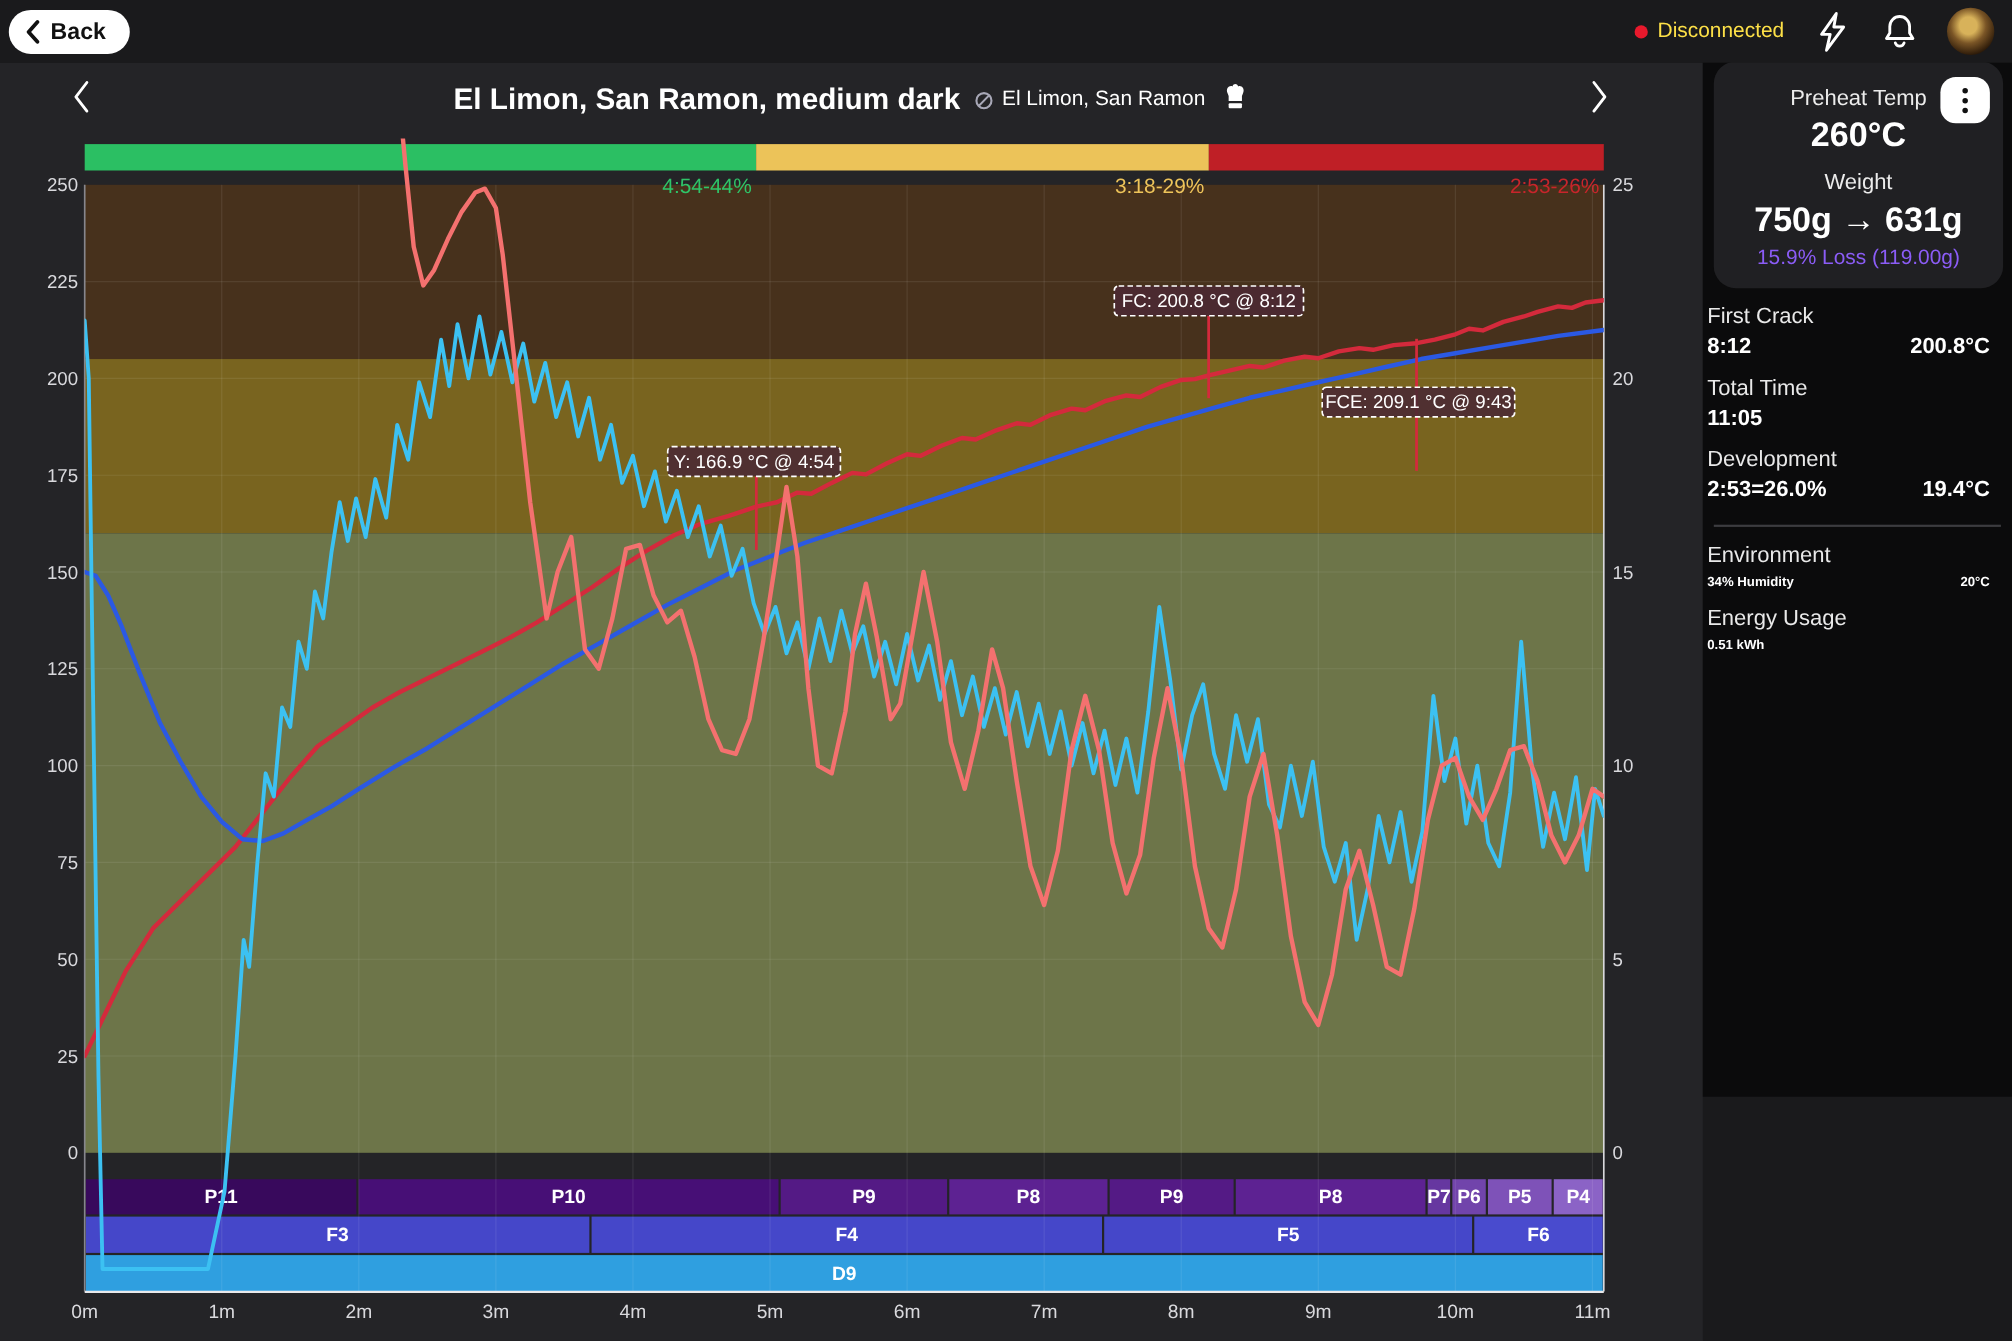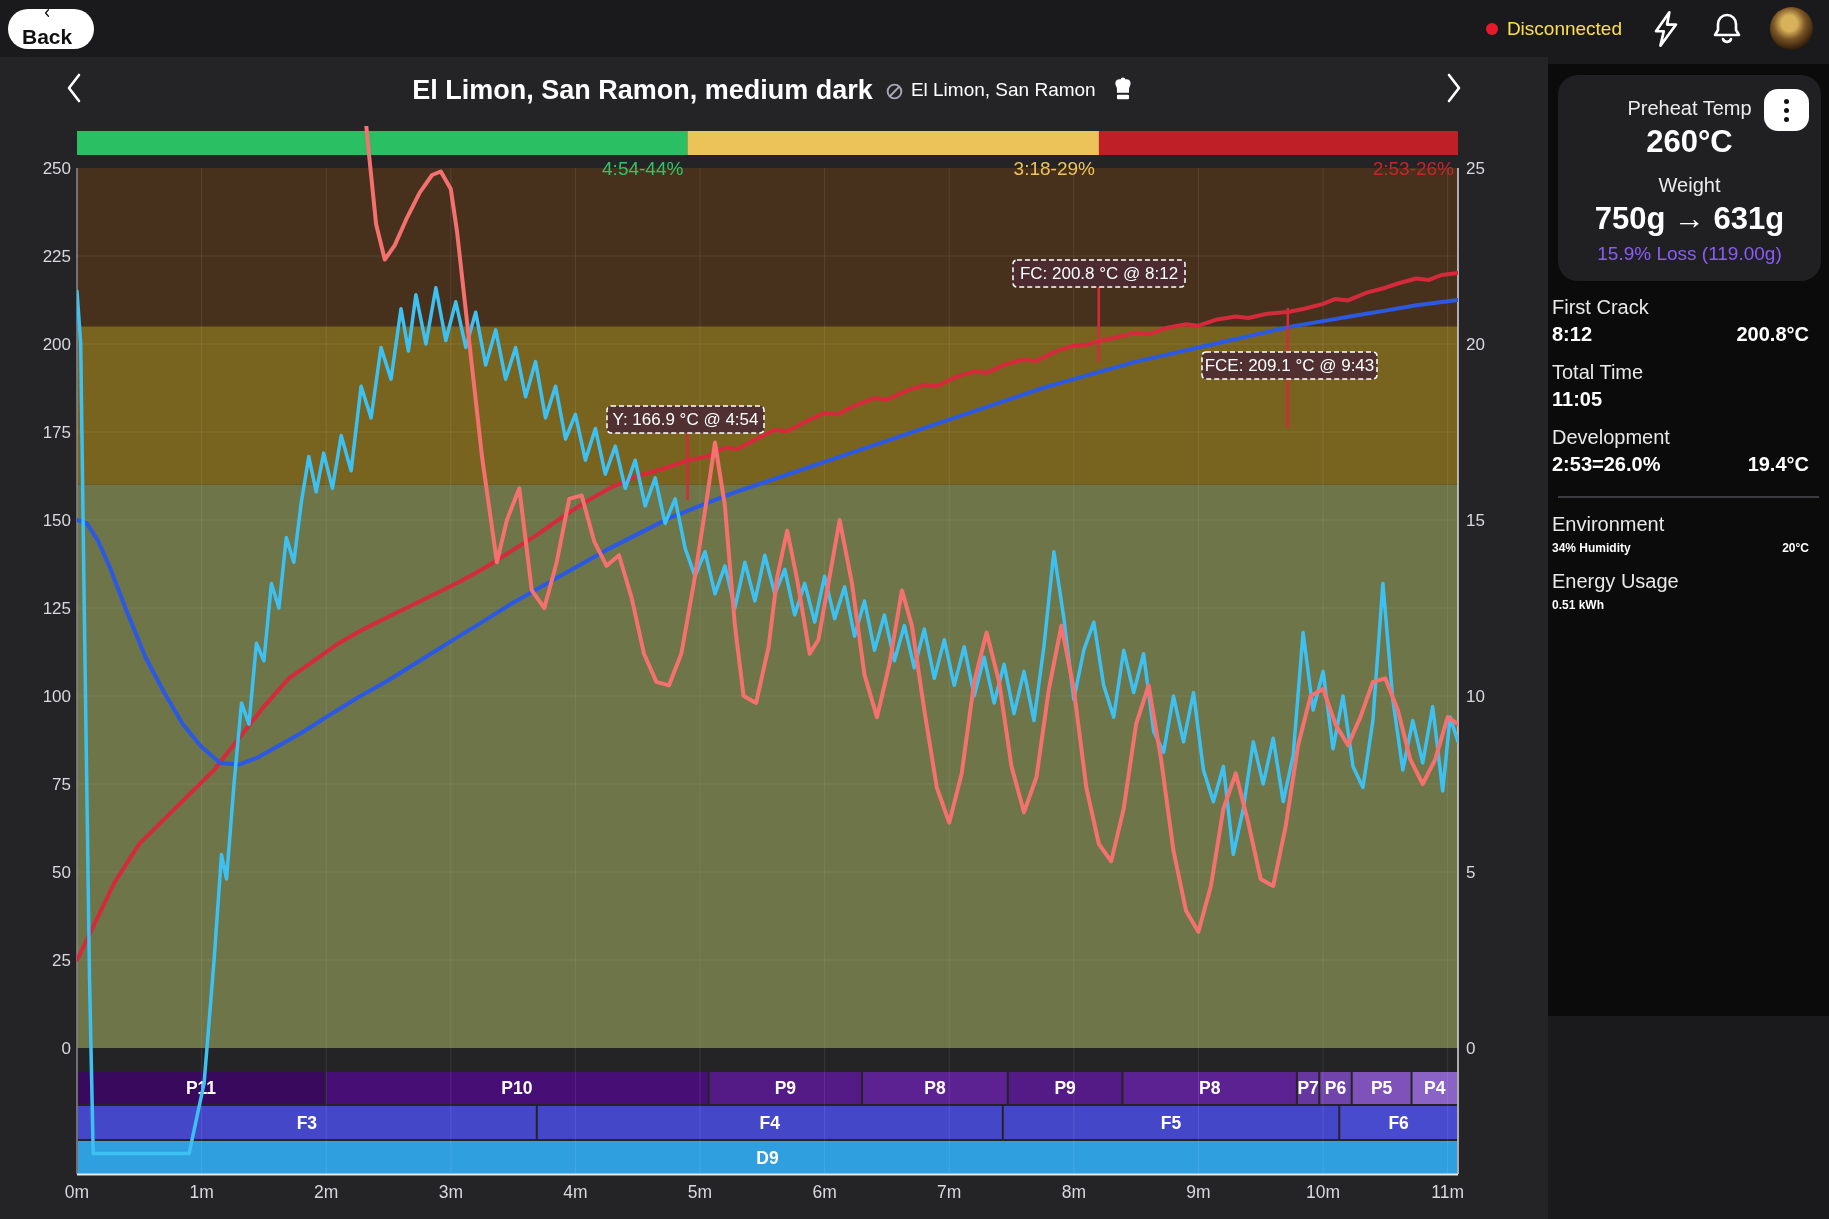--- a/index.html
+++ b/index.html
@@ -3,39 +3,39 @@
 <meta charset="utf-8">
 <style>
   html,body{margin:0;padding:0;background:#1a1a1c;}
   body{width:1829px;height:1219px;position:relative;overflow:hidden;
        font-family:"Liberation Sans","DejaVu Sans",sans-serif;color:#fff;}
   
   .topbar{position:absolute;left:0;top:0;width:1829px;height:57px;background:#1a1a1c;
           display:flex;align-items:center;justify-content:space-between;z-index:30;}
   .back-pill{margin-left:8px;background:#fff;color:#111;border:none;border-radius:22px;
              height:40px;padding:0 22px 0 14px;display:flex;align-items:center;gap:8px;
-             font-size:21px;font-weight:700;font-family:inherit;cursor:pointer;flex-direction:column;}
+             font-size:21px;font-weight:700;font-family:inherit;cursor:pointer;}
   .tb-right{display:flex;align-items:center;gap:26px;margin-right:16px;}
   .status{display:flex;align-items:center;gap:9px;font-size:19px;color:#fde047;}
   .status-dot{width:12px;height:12px;border-radius:50%;background:#e8192c;}
   .icon-btn{background:none;border:none;padding:0;cursor:pointer;display:flex;align-items:center;}
   .avatar{width:43px;height:43px;border-radius:50%;cursor:pointer;border:none;padding:0;
           background:radial-gradient(circle at 45% 38%,#d8b25a 0 22%,#7a5526 45%,#2c1a09 75%,#191008 100%);}
   
   .main{position:absolute;left:0;top:57px;width:1548px;height:1162px;background:#242427;}
   .title-row{position:absolute;left:0;top:8px;width:1548px;height:50px;
              display:flex;align-items:center;justify-content:center;gap:12px;z-index:5;}
   .roast-title{font-size:27px;font-weight:700;color:#fff;}
   .bean-link{display:flex;align-items:flex-end;gap:7px;color:#ffffff;font-size:19px;cursor:pointer;}
   .chef-hat{margin-left:2px;cursor:pointer;}
   .nav-chev{position:absolute;top:12px;width:40px;height:40px;background:none;border:none;
             cursor:pointer;padding:0;}
   .nav-chev.left{left:54px;} .nav-chev.right{right:74px;}
   
-  .sidebar{position:absolute;right:0;top:64px;width:281px;height:952px;background:#0b0b0c;
+  .sidebar{position:absolute;right:0;top:45px;width:281px;height:952px;background:#0b0b0c;
            box-sizing:border-box;}
   .card{background:#202023;border-radius:20px;margin:11px 8px 0 10px;padding:14px 10px 16px;
         text-align:center;position:relative;}
   .card .lbl{font-size:20px;color:#ececec;margin-top:8px;}
   .card .big{font-size:31px;font-weight:700;margin-top:4px;}
   .card .sub{font-size:19px;color:#8b5cf6;margin-top:6px;}
   .kebab{position:absolute;top:14px;right:12px;width:45px;height:42px;background:#fff;border:none;
          border-radius:14px;cursor:pointer;display:flex;flex-direction:column;align-items:center;
          justify-content:center;gap:4px;}
   .kebab i{width:5px;height:5px;border-radius:50%;background:#111;}

